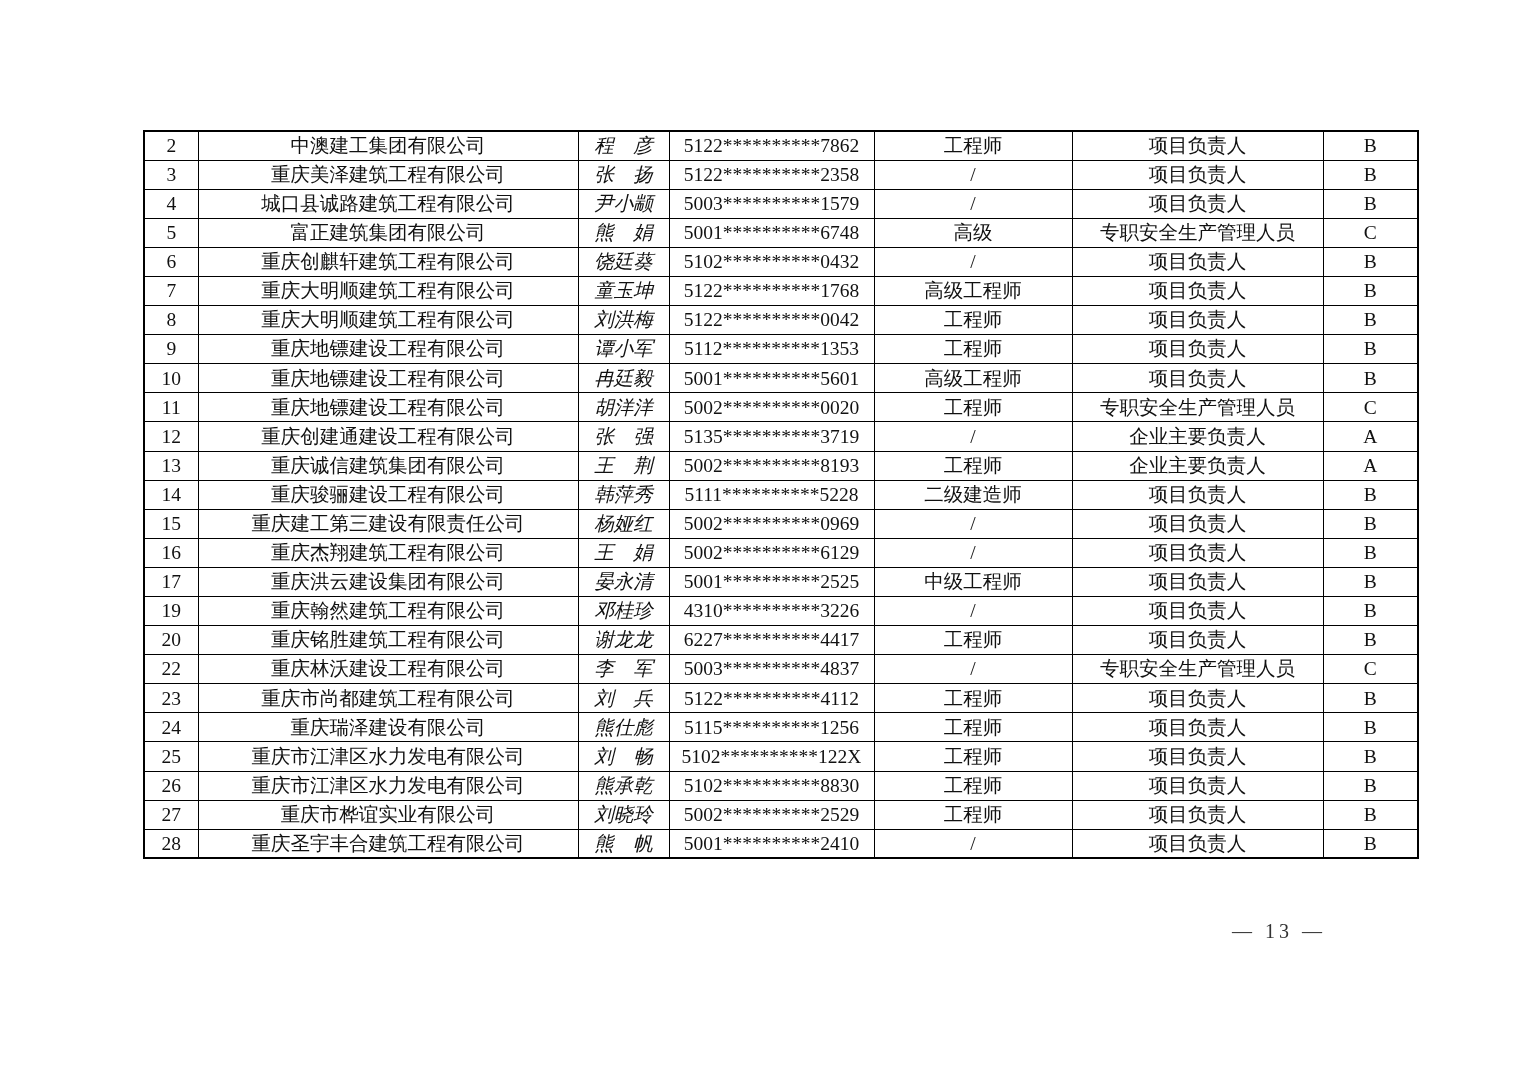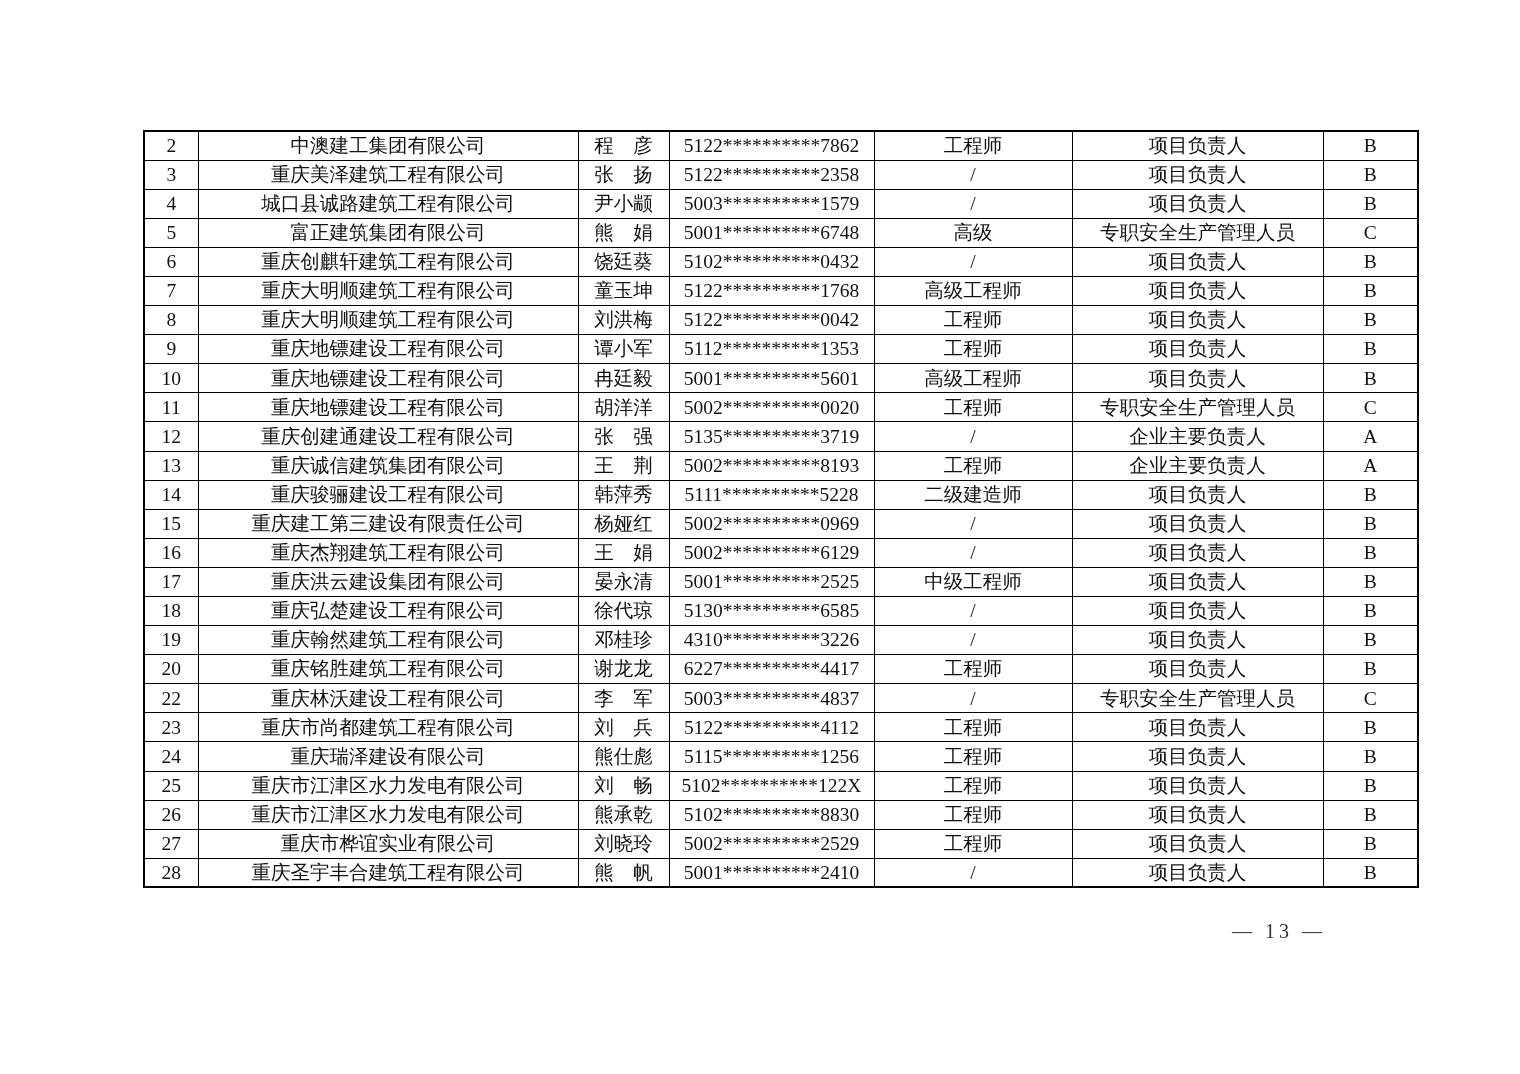--- a/index.html
+++ b/index.html
@@ -35,20 +35,21 @@
     color: #111;
   }
   td.serial-cell {
     font-size: 20px;
     font-family: "Liberation Serif", "DejaVu Serif", serif;
   }
   td.company-cell { font-size: 19.5px; }
   td.name-cell {
     font-size: 19.5px;
     padding: 0 10px;
+    font-style: italic;
   }
   td.title-cell { font-size: 19.5px; margin-left: 29px; }
   td.role-cell { font-size: 19.5px; margin-left: 7px; }
   td.grade-cell {
     font-size: 21px;
     font-family: "Liberation Serif", "DejaVu Serif", serif;
   }
   .page-number {
     position: absolute;
     left: 1232px; top: 920px;
@@ -213,29 +214,20 @@
         <tr>
           <td class="serial-cell">17</td>
           <td class="company-cell">重庆洪云建设集团有限公司</td>
           <td class="name-cell">晏永清</td>
           <td class="id_number-cell">5001**********2525</td>
           <td class="title-cell">中级工程师</td>
           <td class="role-cell">项目负责人</td>
           <td class="grade-cell">B</td>
         </tr>
         <tr>
-          <td class="serial-cell">18</td>
-          <td class="company-cell">重庆弘楚建设工程有限公司</td>
-          <td class="name-cell">徐代琼</td>
-          <td class="id_number-cell">5130**********6585</td>
-          <td class="title-cell">/</td>
-          <td class="role-cell">项目负责人</td>
-          <td class="grade-cell">B</td>
-        </tr>
-        <tr>
           <td class="serial-cell">19</td>
           <td class="company-cell">重庆翰然建筑工程有限公司</td>
           <td class="name-cell">邓桂珍</td>
           <td class="id_number-cell">4310**********3226</td>
           <td class="title-cell">/</td>
           <td class="role-cell">项目负责人</td>
           <td class="grade-cell">B</td>
         </tr>
         <tr>
           <td class="serial-cell">20</td>

